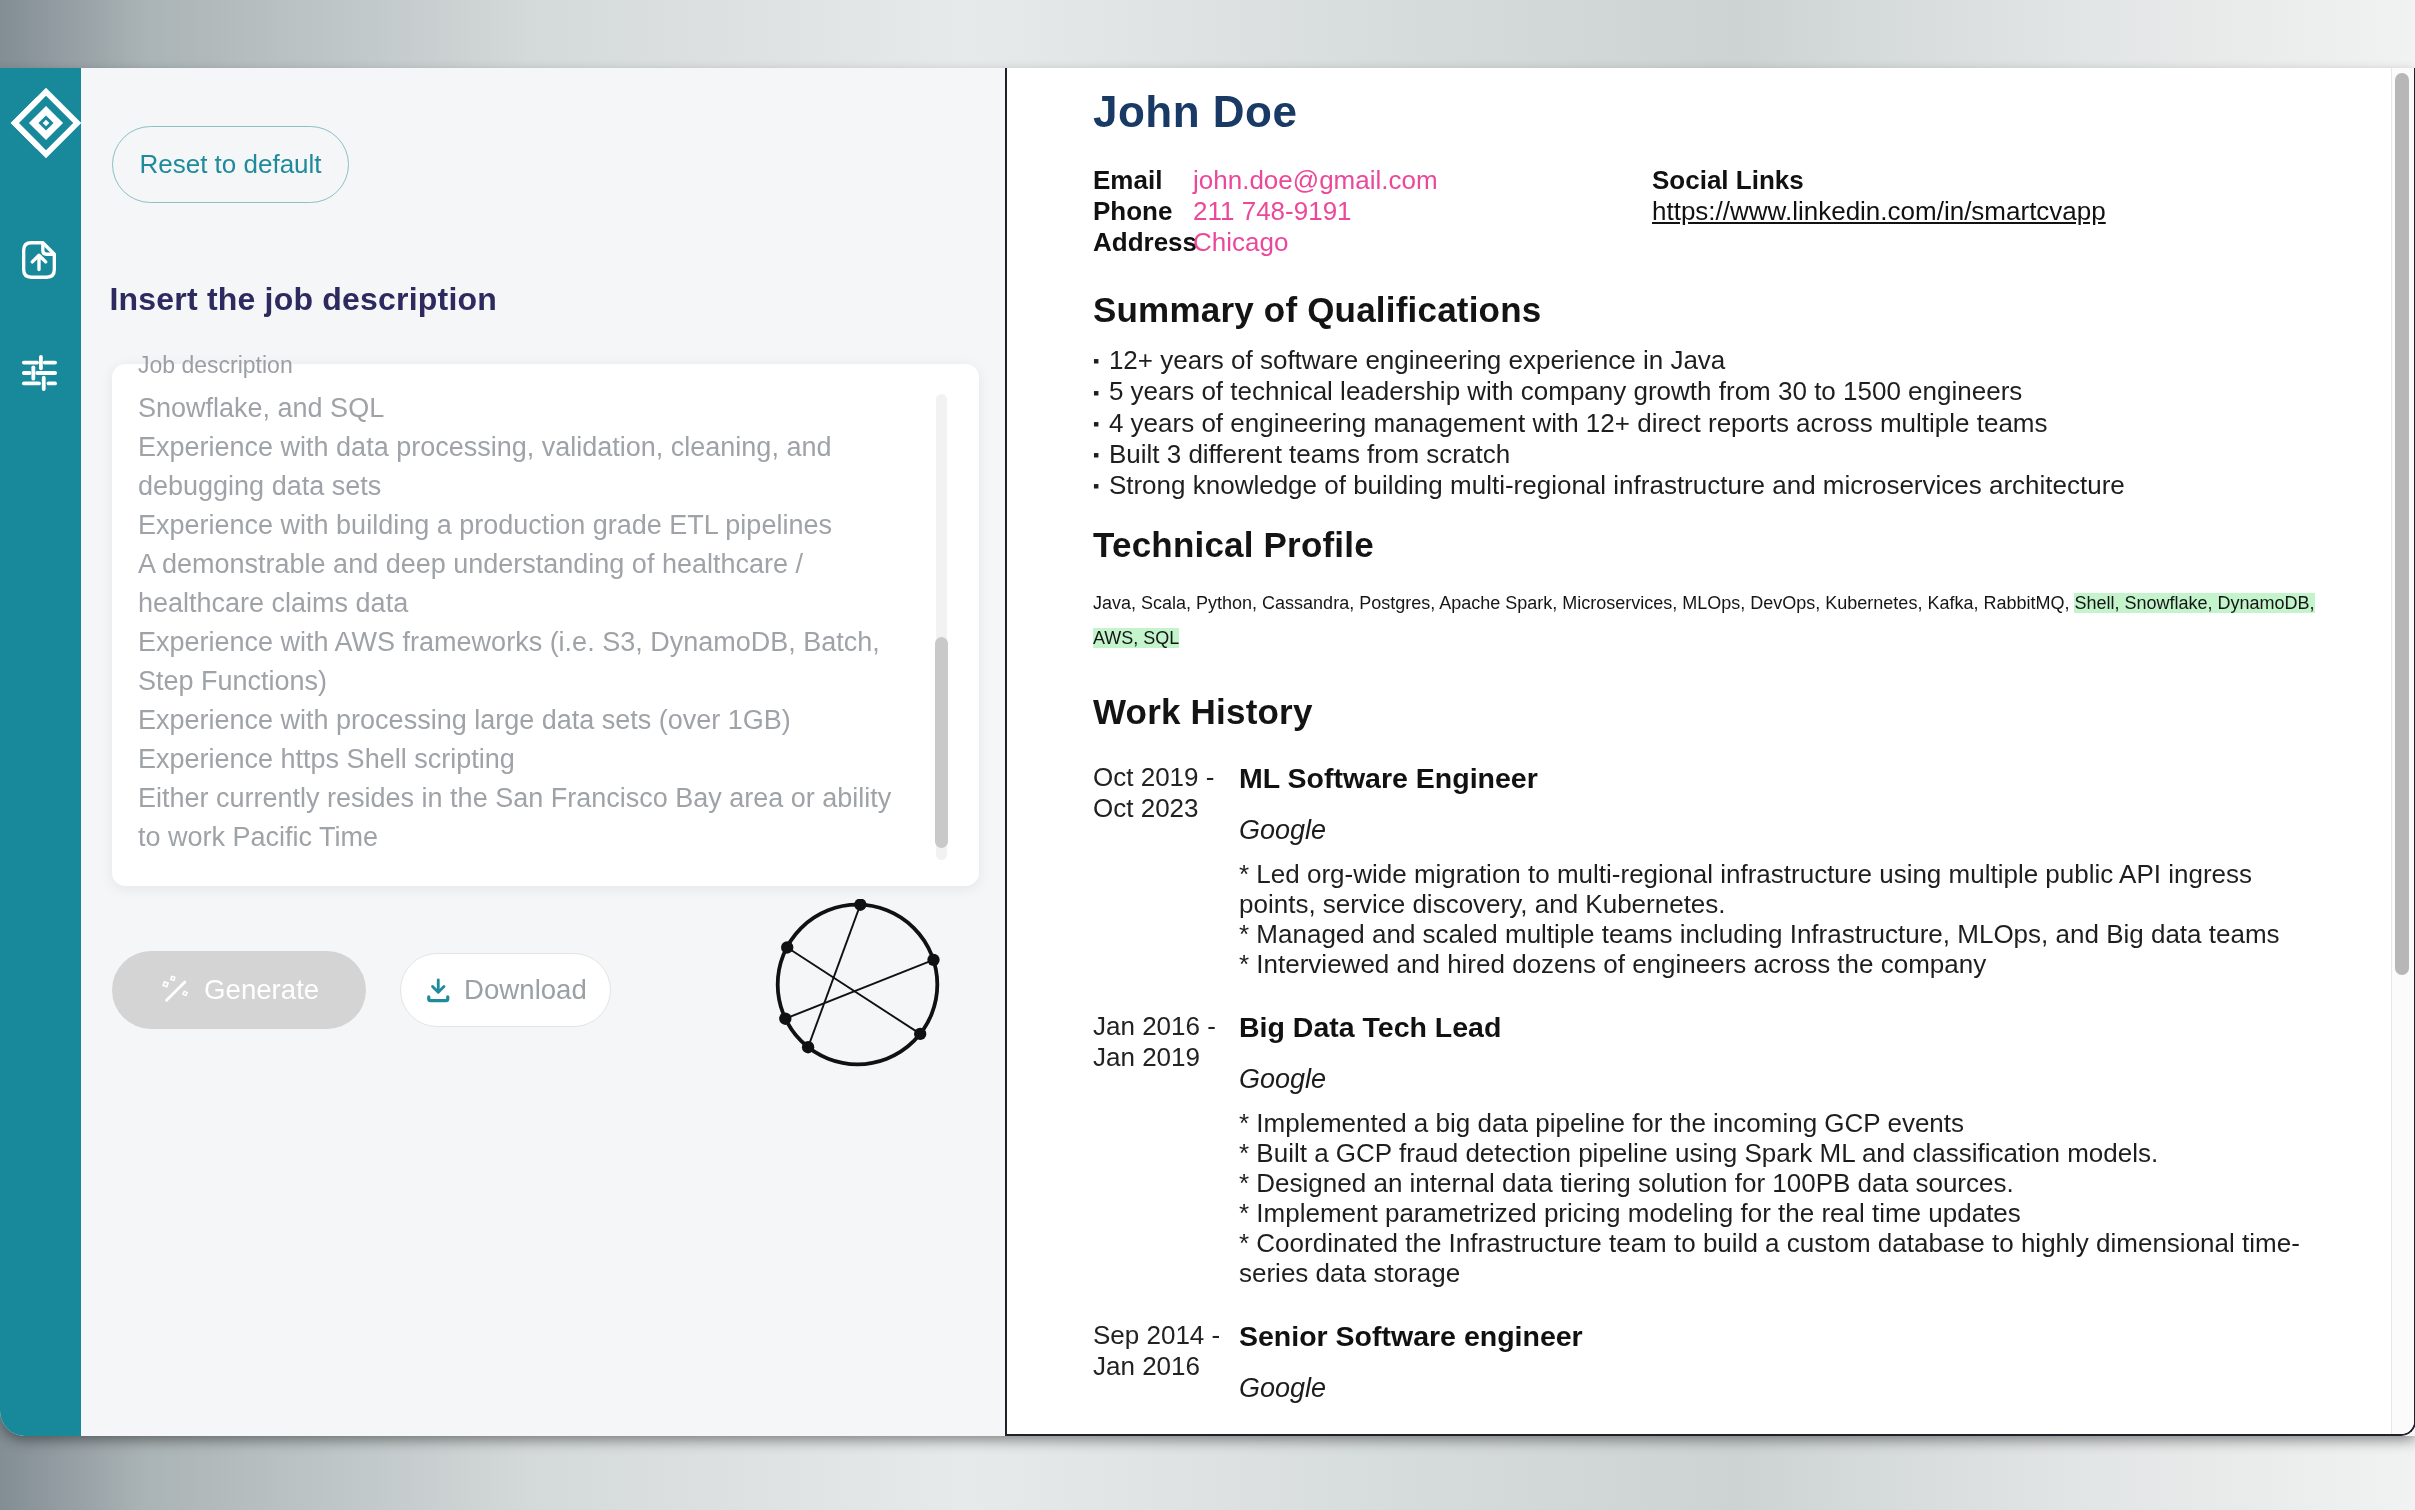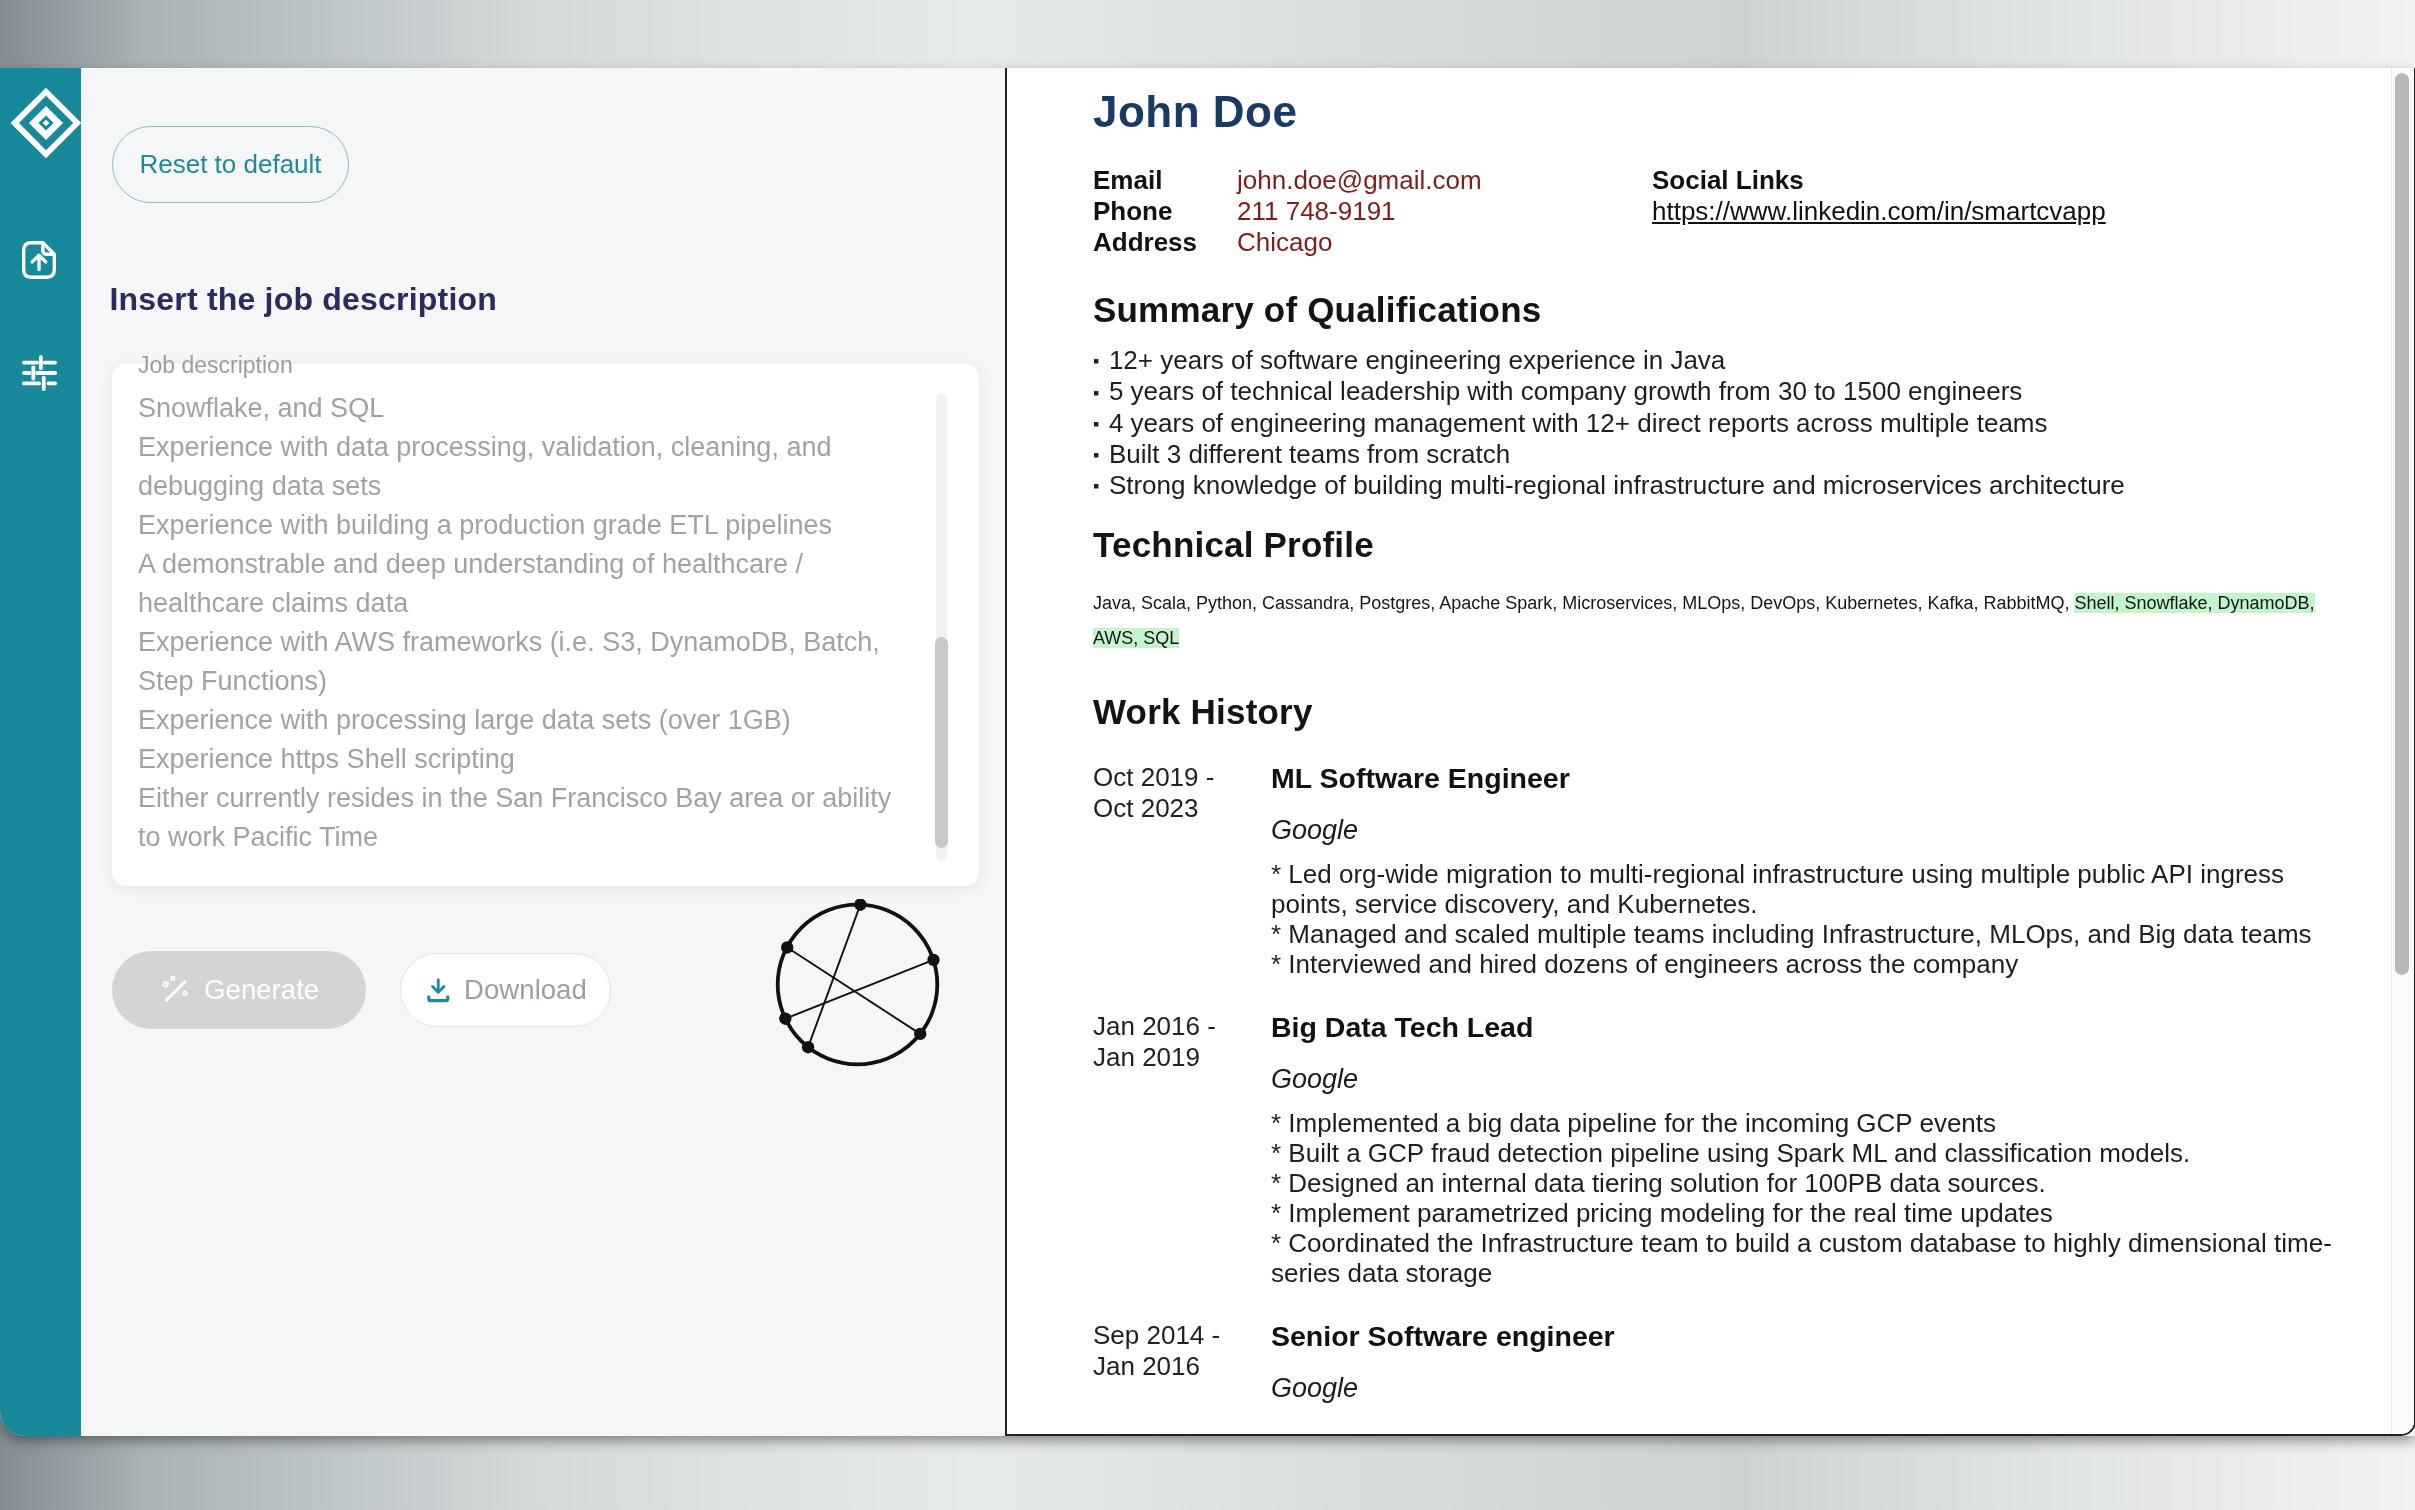--- a/index.html
+++ b/index.html
@@ -79,35 +79,35 @@
   }
   .resume-content{
     position:absolute;left:0;top:0;right:23px;bottom:0;overflow:hidden;
     padding:15px 57px 0 86px;color:#1e1e1e;
   }
   .r-name{margin:3.8px 0 0;font-size:44px;font-weight:700;color:#1A3A66;letter-spacing:0.5px;}
   .contact-wrap{display:flex;margin-top:28.5px;}
   .contact-grid{width:559px;}
   .c-row{display:flex;line-height:31px;font-size:26px;}
   .c-label{width:100px;font-weight:700;color:#111;}
-  .c-value{color:#7f1d1d;margin-left:44px;}
+  .c-value{color:#ec4899;}
   .social{line-height:31px;font-size:26px;}
   .social-label{font-weight:700;color:#111;}
   .social-link{color:#111;text-decoration:underline;}
   .r-h2{margin:0;font-size:35px;font-weight:700;color:#141414;letter-spacing:0.2px;}
   .h2-summary{margin-top:32px;}
   .h2-tech{margin-top:24px;}
   .h2-work{margin-top:36px;}
   .sum-list{margin-top:15px;}
   .sum-item{font-size:26px;line-height:30px;color:#1e1e1e;}
   .sum-item::before{content:"▪";font-size:18px;margin-right:9.5px;vertical-align:1.9px;color:#1e1e1e;}
   .tech-para{margin-top:21px;max-width:1255px;font-size:18px;line-height:35px;color:#161616;}
   .tech-hl{background:#C3F4CC;}
   .jobs{margin-top:19px;}
-  .job{display:grid;grid-template-columns:146px 1fr;margin-top:30px;gap:32px;}
+  .job{display:grid;grid-template-columns:146px 1fr;margin-top:30px;}
   .job + .job{margin-top:32px;}
   .job-dates{font-size:26px;line-height:31px;color:#222;}
   .job-body{max-width:1094px;}
   .job-title{font-size:28.5px;font-weight:700;color:#111;line-height:32px;}
   .job-company{font-size:27px;font-style:italic;color:#1c1c1c;margin-top:21px;}
   .job-bullets{margin-top:13.3px;}
   .job-bullet{font-size:26px;line-height:30px;color:#1e1e1e;}
 </style>
 </head>
 <body>

